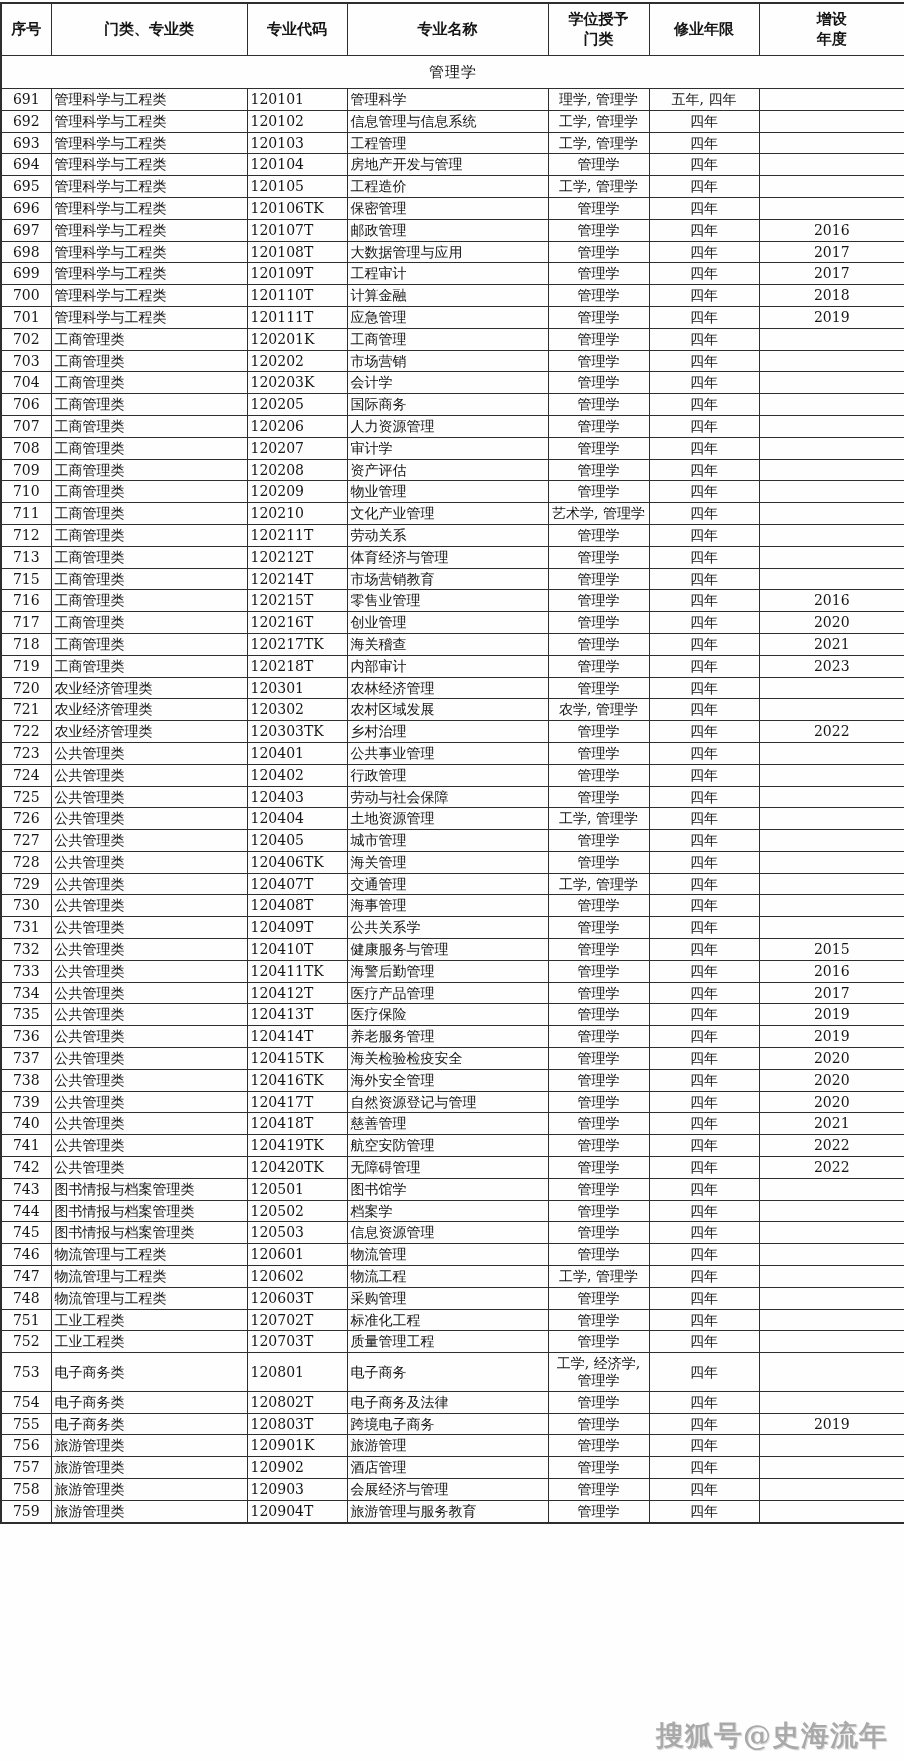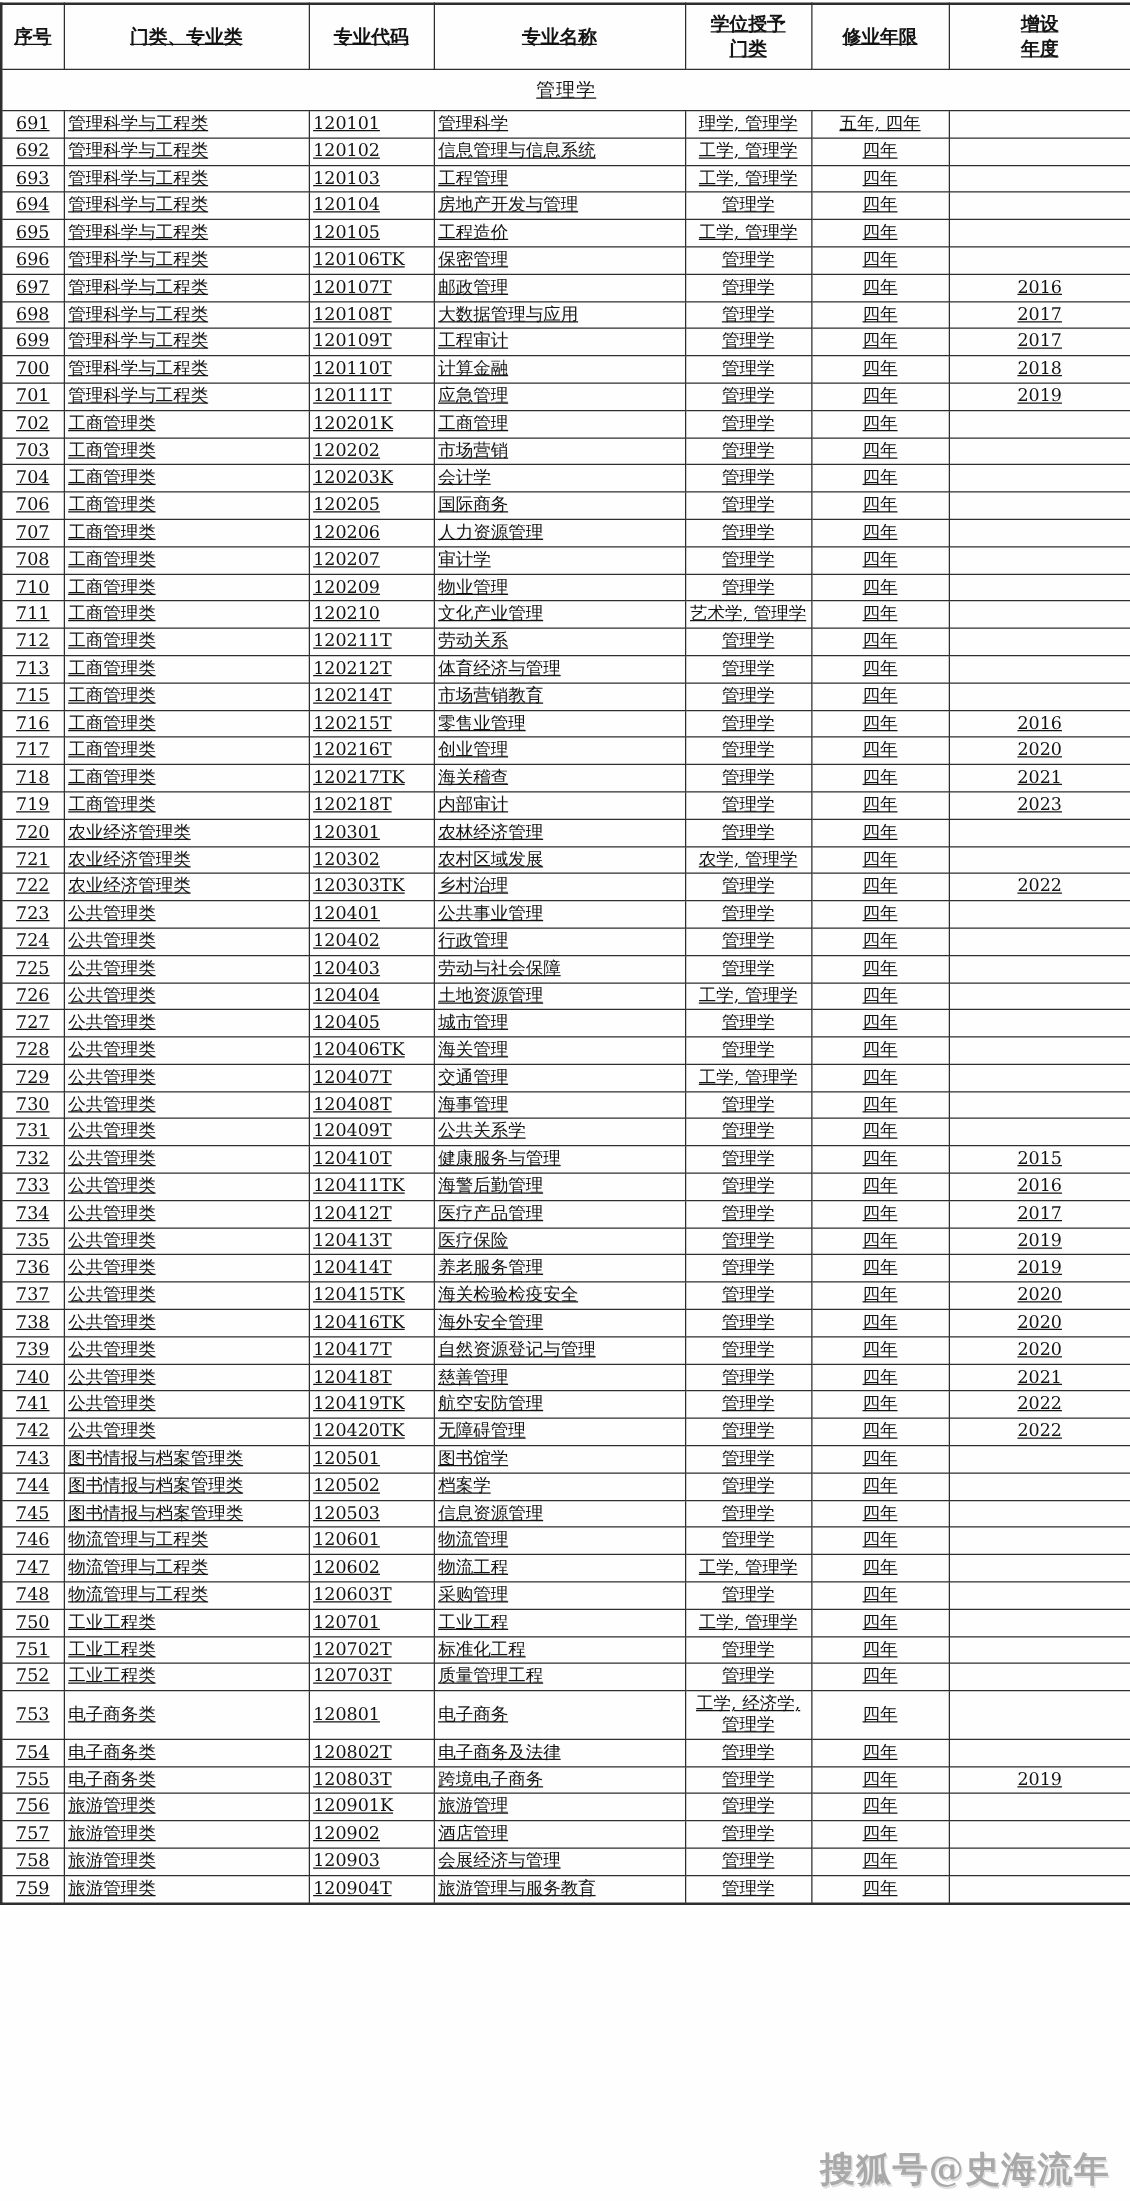--- a/index.html
+++ b/index.html
@@ -4,21 +4,20 @@
 <style>
   html, body { margin: 0; padding: 0; background: #ffffff; }
   .page {
     position: relative;
     width: 904px;
     min-height: 1761px;
     background: #fefefe;
     font-family: "DejaVu Serif", "Liberation Serif", serif;
     color: #141414;
     overflow: hidden;
-    text-decoration: underline;
   }
   table.majors {
     width: 904px;
     border-collapse: collapse;
     table-layout: fixed;
     margin-top: 2px;
     border: 2px solid #2e2e2e;
   }
   table.majors th, table.majors td {
     border: 1px solid #2e2e2e;
@@ -244,20 +243,29 @@
         <tr>
     <td class="c-index">708</td>
     <td class="c-category">工商管理类</td>
     <td class="c-code">120207</td>
     <td class="c-name">审计学</td>
     <td class="c-degree">管理学</td>
     <td class="c-duration">四年</td>
     <td class="c-year"></td>
   </tr>
         <tr>
+    <td class="c-index">709</td>
+    <td class="c-category">工商管理类</td>
+    <td class="c-code">120208</td>
+    <td class="c-name">资产评估</td>
+    <td class="c-degree">管理学</td>
+    <td class="c-duration">四年</td>
+    <td class="c-year"></td>
+  </tr>
+        <tr>
     <td class="c-index">710</td>
     <td class="c-category">工商管理类</td>
     <td class="c-code">120209</td>
     <td class="c-name">物业管理</td>
     <td class="c-degree">管理学</td>
     <td class="c-duration">四年</td>
     <td class="c-year"></td>
   </tr>
         <tr>
     <td class="c-index">711</td>
@@ -582,29 +590,20 @@
     <td class="c-degree">工学, 管理学</td>
     <td class="c-duration">四年</td>
     <td class="c-year"></td>
   </tr>
         <tr>
     <td class="c-index">748</td>
     <td class="c-category">物流管理与工程类</td>
     <td class="c-code">120603T</td>
     <td class="c-name">采购管理</td>
     <td class="c-degree">管理学</td>
-    <td class="c-duration">四年</td>
-    <td class="c-year"></td>
-  </tr>
-        <tr>
-    <td class="c-index">750</td>
-    <td class="c-category">工业工程类</td>
-    <td class="c-code">120701</td>
-    <td class="c-name">工业工程</td>
-    <td class="c-degree">工学, 管理学</td>
     <td class="c-duration">四年</td>
     <td class="c-year"></td>
   </tr>
         <tr>
     <td class="c-index">751</td>
     <td class="c-category">工业工程类</td>
     <td class="c-code">120702T</td>
     <td class="c-name">标准化工程</td>
     <td class="c-degree">管理学</td>
     <td class="c-duration">四年</td>

